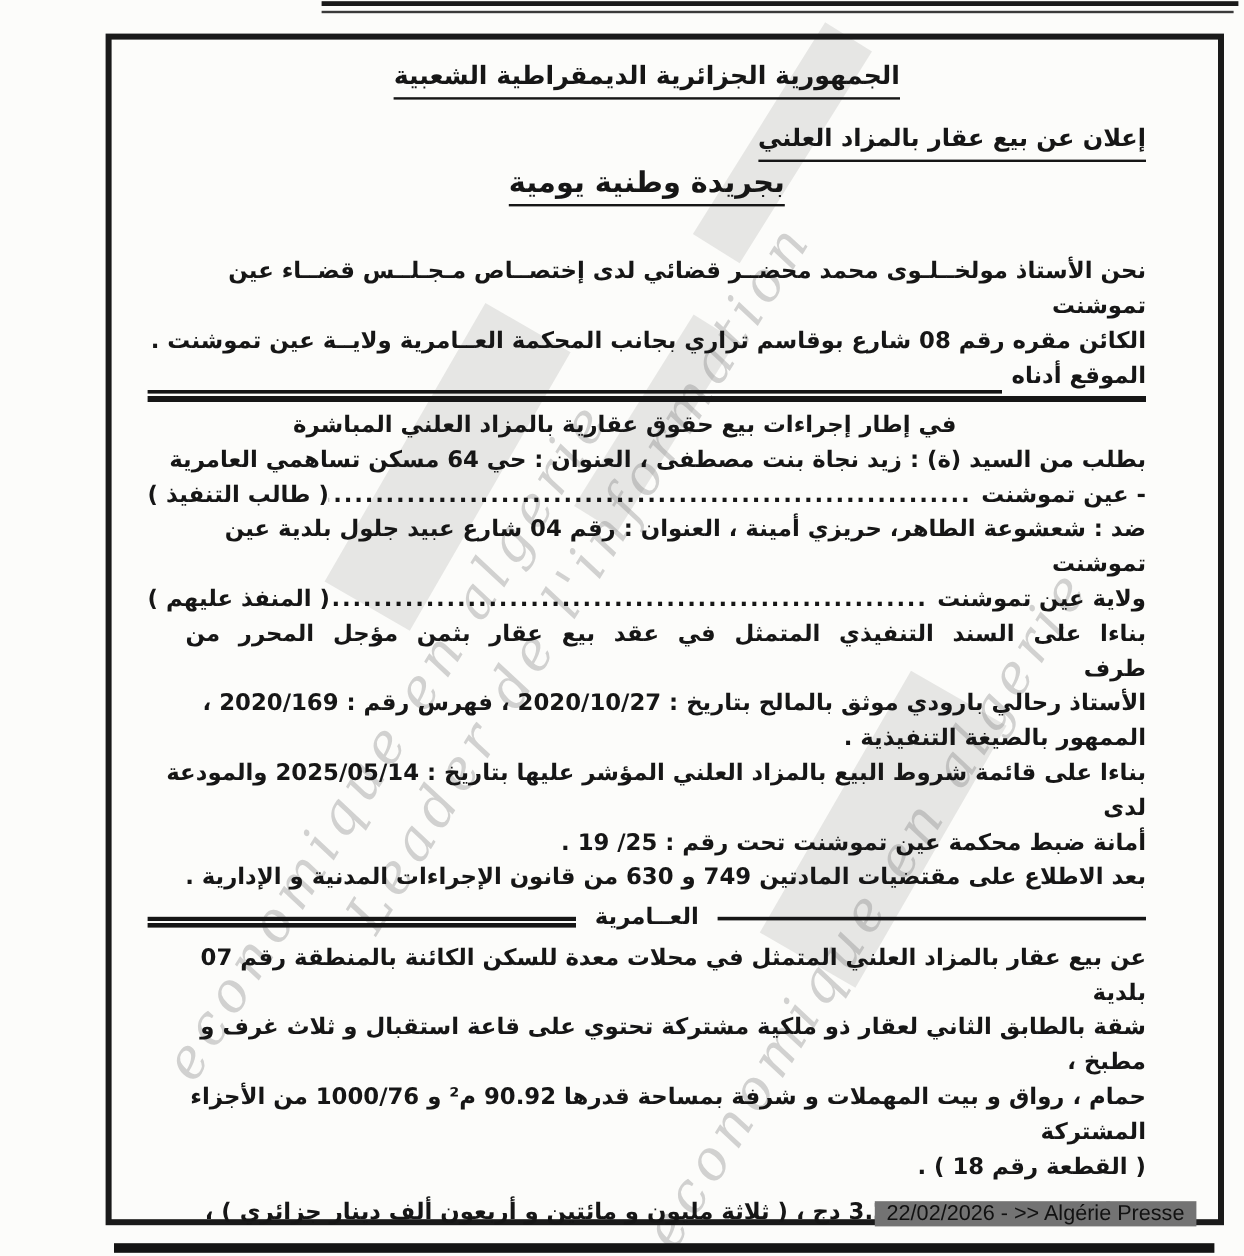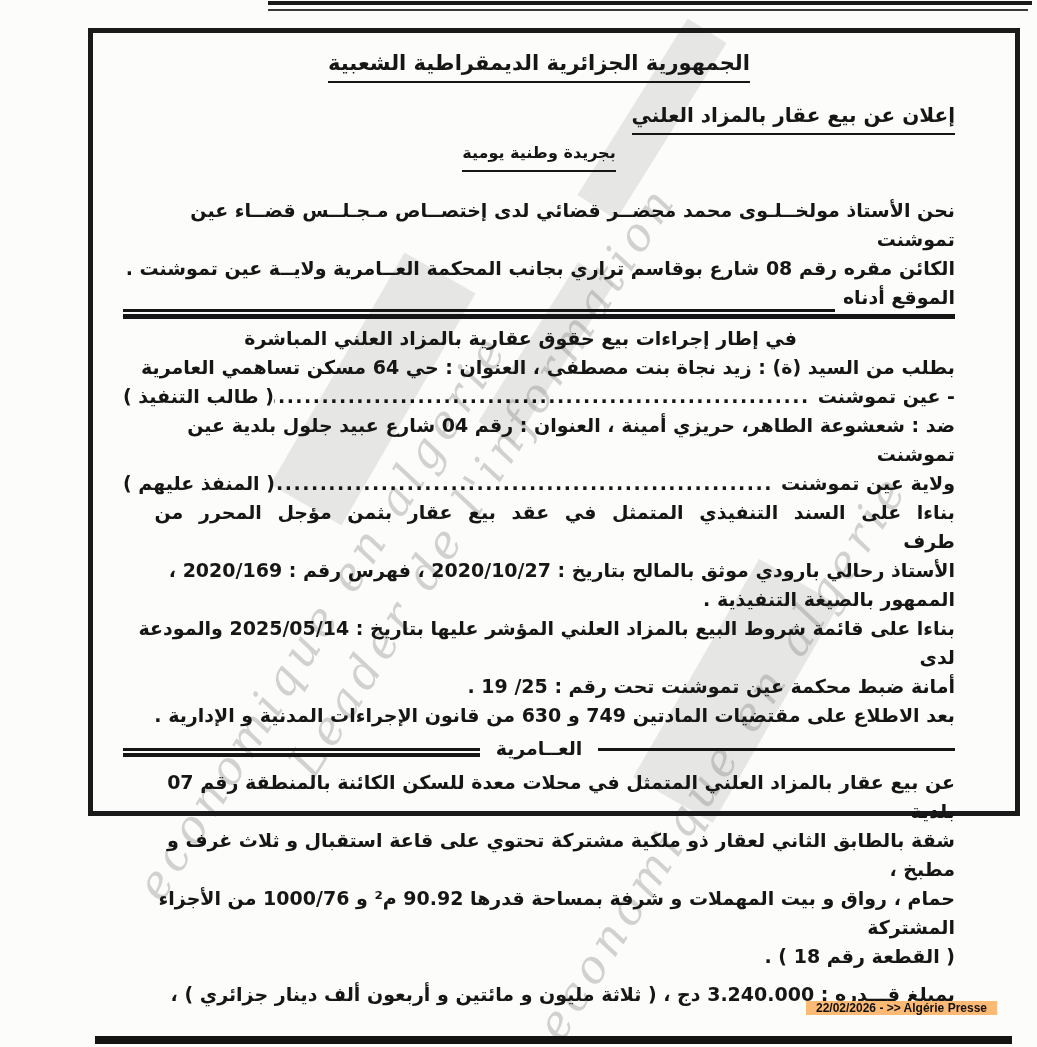--- a/index.html
+++ b/index.html
@@ -6,21 +6,21 @@
   .page{
     position:relative;width:1037px;height:1047px;margin:0 auto;
     background:#fcfcfa;overflow:hidden;
     font-family:"DejaVu Sans",sans-serif;color:#161616;
   }
   
   .top-remnant-a{position:absolute;left:268px;top:1px;width:764px;height:4px;background:#1a1a1a;}
   .top-remnant-b{position:absolute;left:268px;top:9px;width:760px;height:2px;background:#3a3a3a;}
   
   .frame{
-    position:absolute;left:88px;top:28px;width:932px;height:788px;
+    position:absolute;left:88px;top:28px;width:932px;height:993px;
     border:5px solid #1a1a1a;box-sizing:border-box;
   }
   
   .wm-text{
     position:absolute;color:rgba(125,125,125,0.34);font-style:italic;
     font-family:"DejaVu Serif",serif;font-size:46px;letter-spacing:6px;
     white-space:nowrap;transform-origin:0 50%;transform:rotate(-58deg);
     pointer-events:none;
   }
   #wm1{left:300px;top:745px;}
@@ -34,42 +34,42 @@
   
   .content{
     position:relative;direction:rtl;text-align:right;
     padding:16px 60px 0 30px;
     font-weight:700;font-size:19px;line-height:29px;
   }
   .trow{text-align:center;}
   .u{display:inline-block;border-bottom:2.5px solid #161616;padding-bottom:3px;}
   .t1{font-size:21px;margin-bottom:18px;}
   .t2{font-size:20px;margin-bottom:3px;text-align:right;}
-  .t3{font-size:16px;margin-bottom:24px;}
+  .t3{font-size:24px;margin-bottom:40px;}
   .ln{position:relative;}
   .indent1{padding-right:158px;}
   .spread{word-spacing:9px;}
   .gap-top{margin-top:9px;}
   .sigline{display:flex;align-items:flex-end;}
   .sigline .sline{flex:1;height:3.5px;background:#161616;margin-right:8px;margin-top:5px;}
   .rule{height:5px;background:#161616;margin:2px 0 5px;}
   .dotline{display:flex;align-items:baseline;}
   .dotline .dots{flex:1;overflow:hidden;white-space:nowrap;letter-spacing:1.5px;padding:0 8px;}
   .declare{display:flex;align-items:center;margin:4px 0 5px;}
   .declare .dl{height:3.5px;background:#161616;flex:1;margin-top:2px;}
   .declare .dl.dbl{
     height:9px;background:linear-gradient(#161616 0 3.5px,transparent 3.5px 5.5px,#161616 5.5px 9px);
     margin-top:8px;
   }
   .declare .word{padding:0 16px;letter-spacing:1px;}
   
   .press{
     position:absolute;right:40px;top:1001px;direction:ltr;
-    font-family:"Liberation Sans",sans-serif;font-weight:700;font-size:12px;
-    background:#fdba74;padding:0 10px;color:#111;white-space:nowrap;
+    font-family:"Liberation Sans",sans-serif;font-weight:400;font-size:18px;
+    background:#737373;padding:0 10px;color:#111;white-space:nowrap;
   }
   
   .next-frame{position:absolute;left:95px;top:1036px;width:917px;height:8px;background:#141414;}
 </style>
 </head>
 <body>
 
 <div class="page">
 
   <div class="top-remnant-a"></div>

